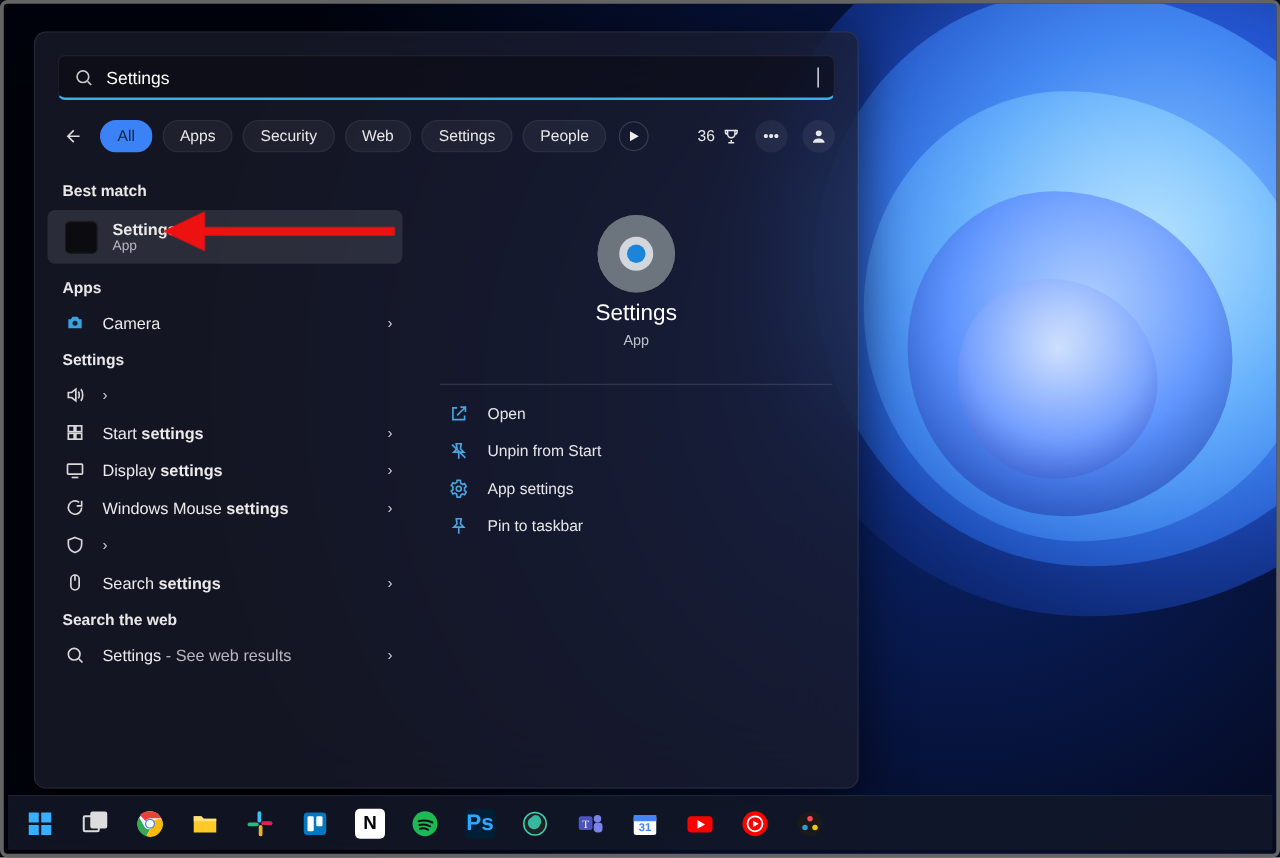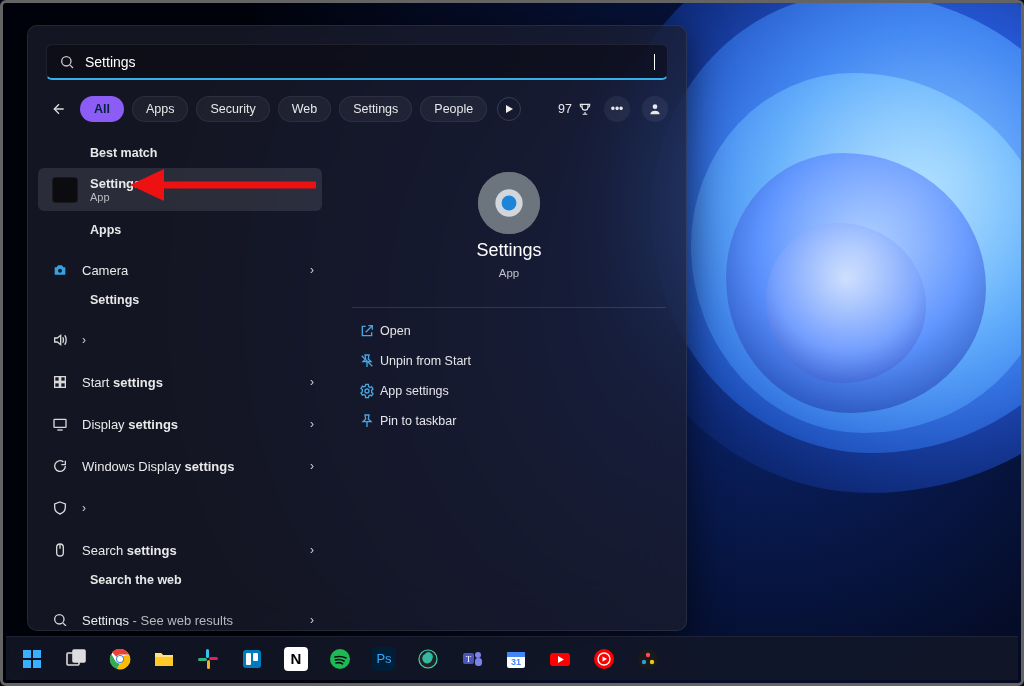--- a/index.html
+++ b/index.html
@@ -59,45 +59,45 @@
     width: 26px; height: 26px; border-radius: 50%;
     display: flex; align-items: center; justify-content: center;
     color: #ddd; cursor: pointer;
   }
   .chip {
     height: 26px; padding: 0 13px; display: inline-flex; align-items: center;
     border-radius: 13px; font-size: 12.5px; color: #e8e8e8;
     background: rgba(255,255,255,0.05); cursor: pointer; white-space: nowrap;
     border: 1px solid rgba(255,255,255,0.06);
   }
-  .chip.active { background: #8b5cf6; color: #05243a; border-color: transparent; font-weight: 700; }
+  .chip.active { background: #3b82f6; color: #05243a; border-color: transparent; font-weight: 400; }
   .chip-scroll { display: flex; gap: 8px; overflow: hidden; max-width: 370px; }
   .chip-play {
     width: 24px; height: 24px; border-radius: 50%; border: 1px solid rgba(255,255,255,0.15);
     display: inline-flex; align-items: center; justify-content: center; color: #eee; margin-left: 2px; cursor: pointer;
   }
   .chip-right { margin-left: auto; display: flex; align-items: center; gap: 12px; }
   .rewards { font-size: 12.5px; color: #e8e8e8; display: inline-flex; align-items: center; gap: 6px; }
   .dots, .avatar-mini {
     width: 26px; height: 26px; border-radius: 50%;
     display: inline-flex; align-items: center; justify-content: center;
     background: rgba(255,255,255,0.06); color: #e8e8e8; cursor: pointer; font-size: 12px;
   }
   .avatar-mini svg { width: 14px; height: 14px; }
 
   
   .columns { display: flex; height: calc(100% - 112px); }
   .col-left { width: 304px; padding: 4px 0 10px 0; overflow: hidden; }
   .col-right { flex: 1; padding: 20px 20px 10px 20px; }
 
-  .section-label { font-size: 12.5px; font-weight: 600; color: #e8e8e8; padding: 8px 22px 6px 22px; margin-left: 40px; }
+  .section-label { font-size: 12.5px; font-weight: 600; color: #e8e8e8; padding: 8px 22px 6px 22px; }
 
   .result {
     display: flex; align-items: center; gap: 12px;
-    padding: 7px 12px 7px 22px; cursor: pointer; position: relative; margin-top: 12px;
+    padding: 7px 12px 7px 22px; cursor: pointer; position: relative;
   }
   .result .ico { width: 20px; display: flex; justify-content: center; color: #d8d8d8; }
   .result .txt { flex: 1; font-size: 13px; color: #eaeaea; }
   .result .sub { font-size: 11px; color: #b8b8c0; }
   .result .chev { color: #cfcfd6; font-size: 12px; padding-right: 6px; }
   .result.highlight {
     background: rgba(255,255,255,0.10);
     border-radius: 6px;
     margin: 2px 10px 4px 10px;
     padding: 8px 12px 8px 14px;
@@ -115,21 +115,21 @@
     display: flex; align-items: center; justify-content: center;
     background: radial-gradient(circle at 50% 50%, #1c84d9 0 18%, #d2d7dd 18% 40%, #6c747d 40% 100%);
     position: relative;
   }
   .gear-lg::before { content: ""; position: absolute; inset: 0; border-radius: 50%; box-shadow: inset 0 0 0 6px #6c747d; }
   .gear-lg svg { width: 64px; height: 64px; }
   .detail-title { font-size: 18px; font-weight: 400; color: #fff; }
   .detail-sub { font-size: 11.5px; color: #bfc2cb; }
   .rule { height: 1px; background: rgba(255,255,255,0.12); margin: 10px 0 8px 0; }
   .action {
-    display: flex; align-items: center; gap: 4px;
+    display: flex; align-items: center; gap: 14px;
     padding: 7px 6px; font-size: 12.5px; color: #e6e6ea; cursor: pointer;
     border-radius: 4px;
   }
   .action .aico { width: 18px; color: #4aa4e0; display: flex; justify-content: center; }
 
   
   .arrow-ann {
     position: absolute; left: 123px; top: 160px; width: 195px; height: 44px;
     pointer-events: none;
   }
@@ -204,21 +204,21 @@
         </div>
 
     </div>
     <div class="chip-play">
       <svg width="10" height="10" viewBox="0 0 10 10">
           <polygon points="2,1 9,5 2,9" fill="#eee"></polygon>
         </svg>
     </div>
     <div class="chip-right">
       <div class="rewards">
-        <span>97</span>
+        <span>36</span>
         <svg width="14" height="14" viewBox="0 0 24 24" fill="none" stroke="#e8e8e8" stroke-width="2">
             <path d="M8 21h8M12 17v4M17 4H7v5a5 5 0 0 0 10 0V4z"></path>
             <path d="M17 4h3v2a3 3 0 0 1-3 3M7 4H4v2a3 3 0 0 0 3 3"></path>
           </svg>
       </div>
       <div class="dots">
           <span>•••</span>
         </div>
       <div class="avatar-mini">
         <svg viewBox="0 0 24 24" fill="#e8e8e8">
@@ -287,21 +287,21 @@
         <span class="txt"><span>Display </span><span class="bold">settings</span></span>
         <span class="chev">›</span>
       </div>
       <div class="result">
         <span class="ico">
             <svg class="svg16" viewBox="0 0 24 24" fill="none" stroke="#d8d8d8" stroke-width="2">
               <path d="M20 12a8 8 0 1 1-3-6.2"></path>
               <polyline points="20 4 20 10 14 10"></polyline>
             </svg>
           </span>
-        <span class="txt"><span>Windows Display </span><span class="bold">settings</span></span>
+        <span class="txt"><span>Windows Mouse </span><span class="bold">settings</span></span>
         <span class="chev">›</span>
       </div>
       <div class="result">
         <span class="ico">
             <svg class="svg16" viewBox="0 0 24 24" fill="none" stroke="#d8d8d8" stroke-width="2">
               <path d="M12 3l8 3v5c0 5-3.5 8.5-8 10-4.5-1.5-8-5-8-10V6l8-3z"></path>
             </svg>
           </span>
         <span class="chev">›</span>
       </div>
@@ -451,21 +451,21 @@
   <div class="tb-item">
       <span class="glyph" style="background:#fff;color:#000;border-radius:4px;font-weight:700;font-size:15px">N</span>
     </div>
   <div class="tb-item">
       <svg viewBox="0 0 24 24">
         <circle cx="12" cy="12" r="10" fill="#1db954"></circle>
         <path d="M7 10c4-1 8-.5 11 1M7.5 13c3-.8 6-.4 8.5 1M8 16c2.3-.6 4.7-.3 6.5.8" stroke="#0b0b10" stroke-width="1.6" fill="none" stroke-linecap="round"></path>
       </svg>
     </div>
   <div class="tb-item">
-      <span class="glyph" style="background:#001e36;color:#31a8ff;border-radius:4px;font-weight:400;font-size:13px">Ps</span>
+      <span class="glyph" style="background:#001e36;color:#31a8ff;border-radius:4px;font-weight:700;font-size:18px">Ps</span>
     </div>
   <div class="tb-item">
       <svg viewBox="0 0 24 24">
         <circle cx="12" cy="12" r="10" fill="#222"></circle>
         <circle cx="12" cy="12" r="9" fill="none" stroke="#3ad1b6" stroke-width="1.2"></circle>
         <path d="M12 5a5 5 0 0 1 4 8 5 5 0 1 1-7-6 5 5 0 0 1 3-2z" fill="#3ad1b6" opacity=".85"></path>
       </svg>
     </div>
   <div class="tb-item">
       <svg viewBox="0 0 24 24">

